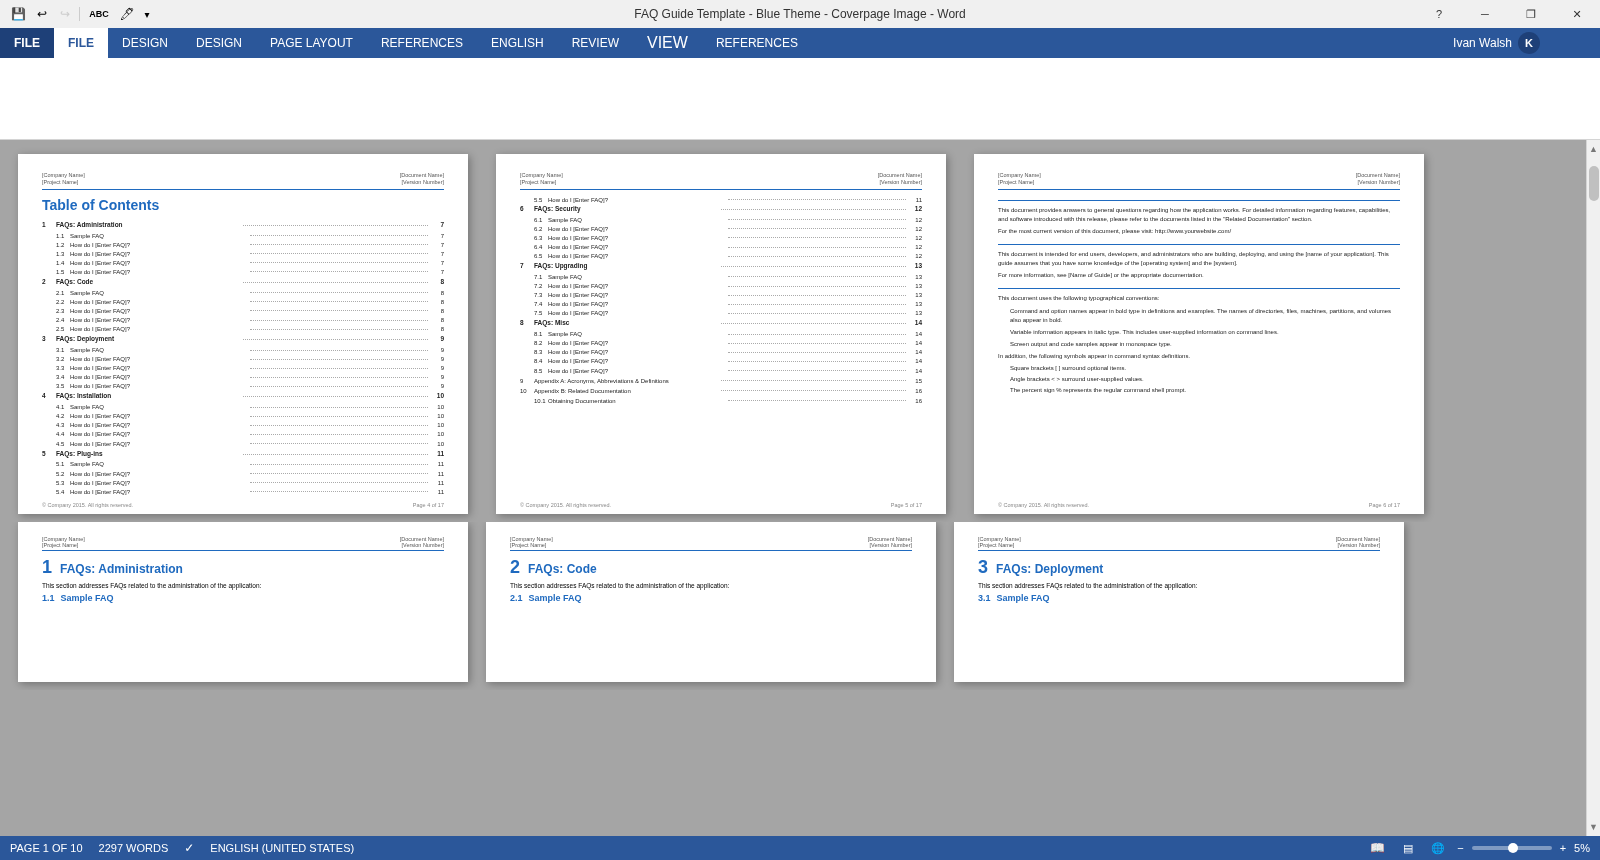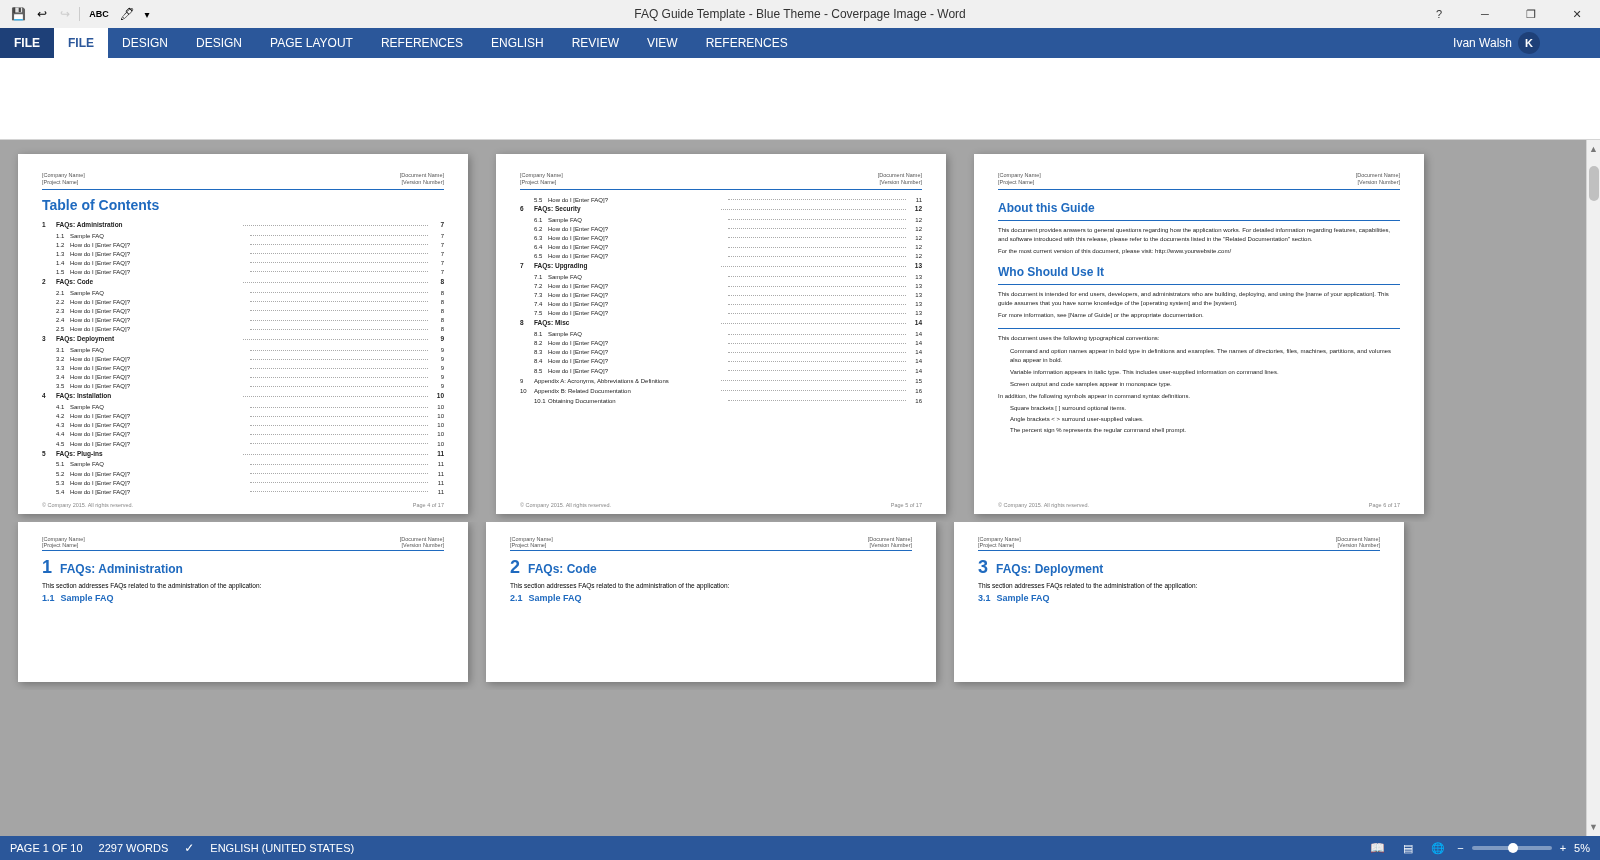--- a/index.html
+++ b/index.html
@@ -51,21 +51,21 @@
 <div style="background:#2b579a;position:relative;">
   <div style="display:flex;align-items:center;height:30px;">
     <div style="padding:0 14px;height:30px;display:flex;align-items:center;font-size:12px;color:white;cursor:pointer;background:#1e4078;font-weight:600;">FILE</div>
     <div style="padding:0 14px;height:30px;display:flex;align-items:center;font-size:12px;color:white;cursor:pointer;background:white;color:#2b579a;font-weight:600;">FILE</div>
     <div style="padding:0 14px;height:30px;display:flex;align-items:center;font-size:12px;color:white;cursor:pointer;">DESIGN</div>
     <div style="padding:0 14px;height:30px;display:flex;align-items:center;font-size:12px;color:white;cursor:pointer;">DESIGN</div>
     <div style="padding:0 14px;height:30px;display:flex;align-items:center;font-size:12px;color:white;cursor:pointer;">PAGE LAYOUT</div>
     <div style="padding:0 14px;height:30px;display:flex;align-items:center;font-size:12px;color:white;cursor:pointer;">REFERENCES</div>
     <div style="padding:0 14px;height:30px;display:flex;align-items:center;font-size:12px;color:white;cursor:pointer;">ENGLISH</div>
     <div style="padding:0 14px;height:30px;display:flex;align-items:center;font-size:12px;color:white;cursor:pointer;">REVIEW</div>
-    <div style="padding:0 14px;height:30px;display:flex;align-items:center;font-size:12px;color:white;cursor:pointer;">VIEW</div>
+    <div style="padding:0 14px;height:30px;display:flex;align-items:center;font-size:16px;color:white;cursor:pointer;">VIEW</div>
     <div style="padding:0 14px;height:30px;display:flex;align-items:center;font-size:12px;color:white;cursor:pointer;">REFERENCES</div>
     <div style="margin-left:auto;display:flex;align-items:center;gap:6px;padding-right:60px;color:white;font-size:12px;">
       <span>Ivan Walsh</span>
       <div style="width:22px;height:22px;background:#1e4078;border-radius:50%;display:flex;align-items:center;justify-content:center;color:white;font-size:11px;font-weight:bold;">K</div>
     </div>
   </div>
 
   <div style="height:82px;background:white;border-bottom:1px solid #d4d4d4;"></div>
 </div>
 
@@ -441,26 +441,24 @@
           <div>
               <div>[Company Name]</div>
               <div>[Project Name]</div>
             </div>
           <div style="text-align:right;">
               <div>[Document Name]</div>
               <div>[Version Number]</div>
             </div>
         </div>
 
-        <div style="color:#1f6abf;font-size:12px;font-weight:bold;margin-bottom:4px;">About this Guide</div>
         <hr style="border:none;border-top:1px solid #1f6abf;margin-bottom:5px;">
         <p style="font-size:6px;line-height:1.5;margin-bottom:3px;">This document provides answers to general questions regarding how the application works. For detailed information regarding features, capabilities, and software introduced with this release, please refer to the documents listed in the "Related Documentation" section.</p>
         <p style="font-size:6px;line-height:1.5;margin-bottom:8px;">For the most current version of this document, please visit: http://www.yourwebsite.com/</p>
 
-        <div style="color:#1f6abf;font-size:12px;font-weight:bold;margin-bottom:4px;">Who Should Use It</div>
         <hr style="border:none;border-top:1px solid #1f6abf;margin-bottom:5px;">
         <p style="font-size:6px;line-height:1.5;margin-bottom:3px;">This document is intended for end users, developers, and administrators who are building, deploying, and using the [name of your application]. This guide assumes that you have some knowledge of the [operating system] and the [system].</p>
         <p style="font-size:6px;line-height:1.5;margin-bottom:8px;">For more information, see [Name of Guide] or the appropriate documentation.</p>
 
         <hr style="border:none;border-top:1px solid #1f6abf;margin-bottom:5px;">
         <p style="font-size:6px;line-height:1.5;margin-bottom:4px;">This document uses the following typographical conventions:</p>
         <p style="font-size:6px;line-height:1.5;margin-bottom:3px;margin-left:12px;">Command and option names appear in bold type in definitions and examples. The names of directories, files, machines, partitions, and volumes also appear in bold.</p>
         <p style="font-size:6px;line-height:1.5;margin-bottom:3px;margin-left:12px;">Variable information appears in italic type. This includes user-supplied information on command lines.</p>
         <p style="font-size:6px;line-height:1.5;margin-bottom:3px;margin-left:12px;">Screen output and code samples appear in monospace type.</p>
         <p style="font-size:6px;line-height:1.5;margin-bottom:3px;">In addition, the following symbols appear in command syntax definitions.</p>

